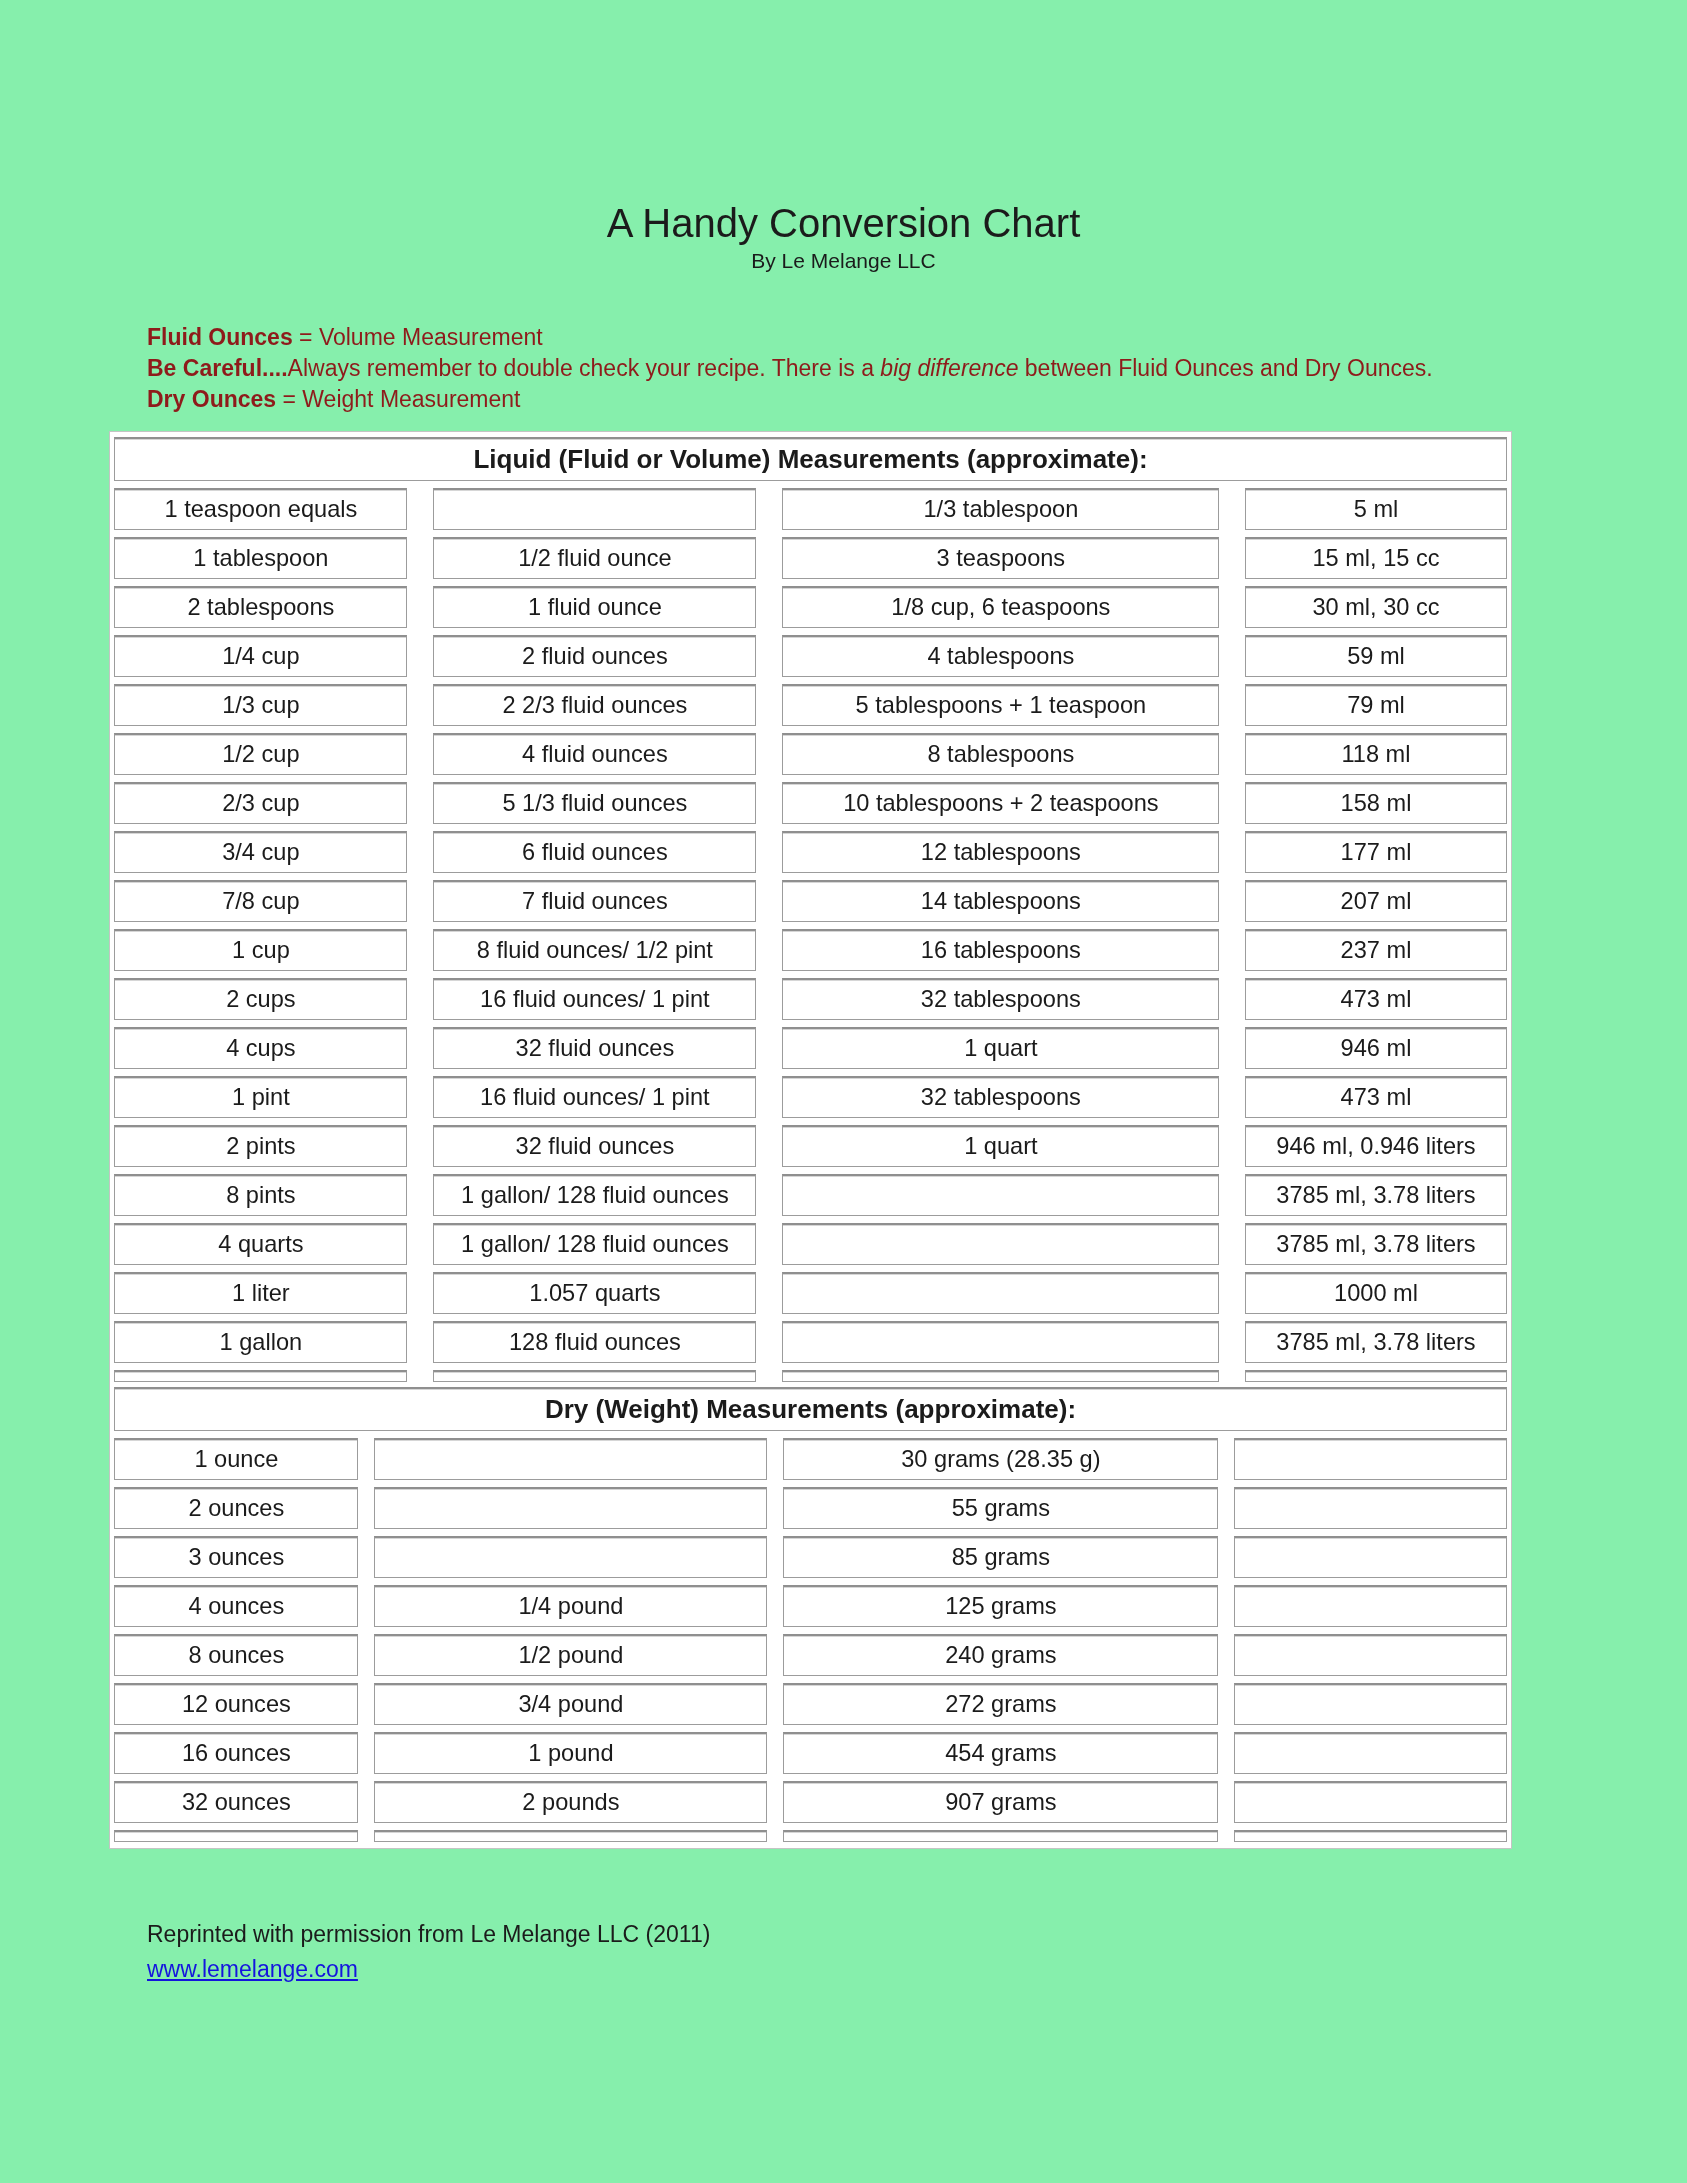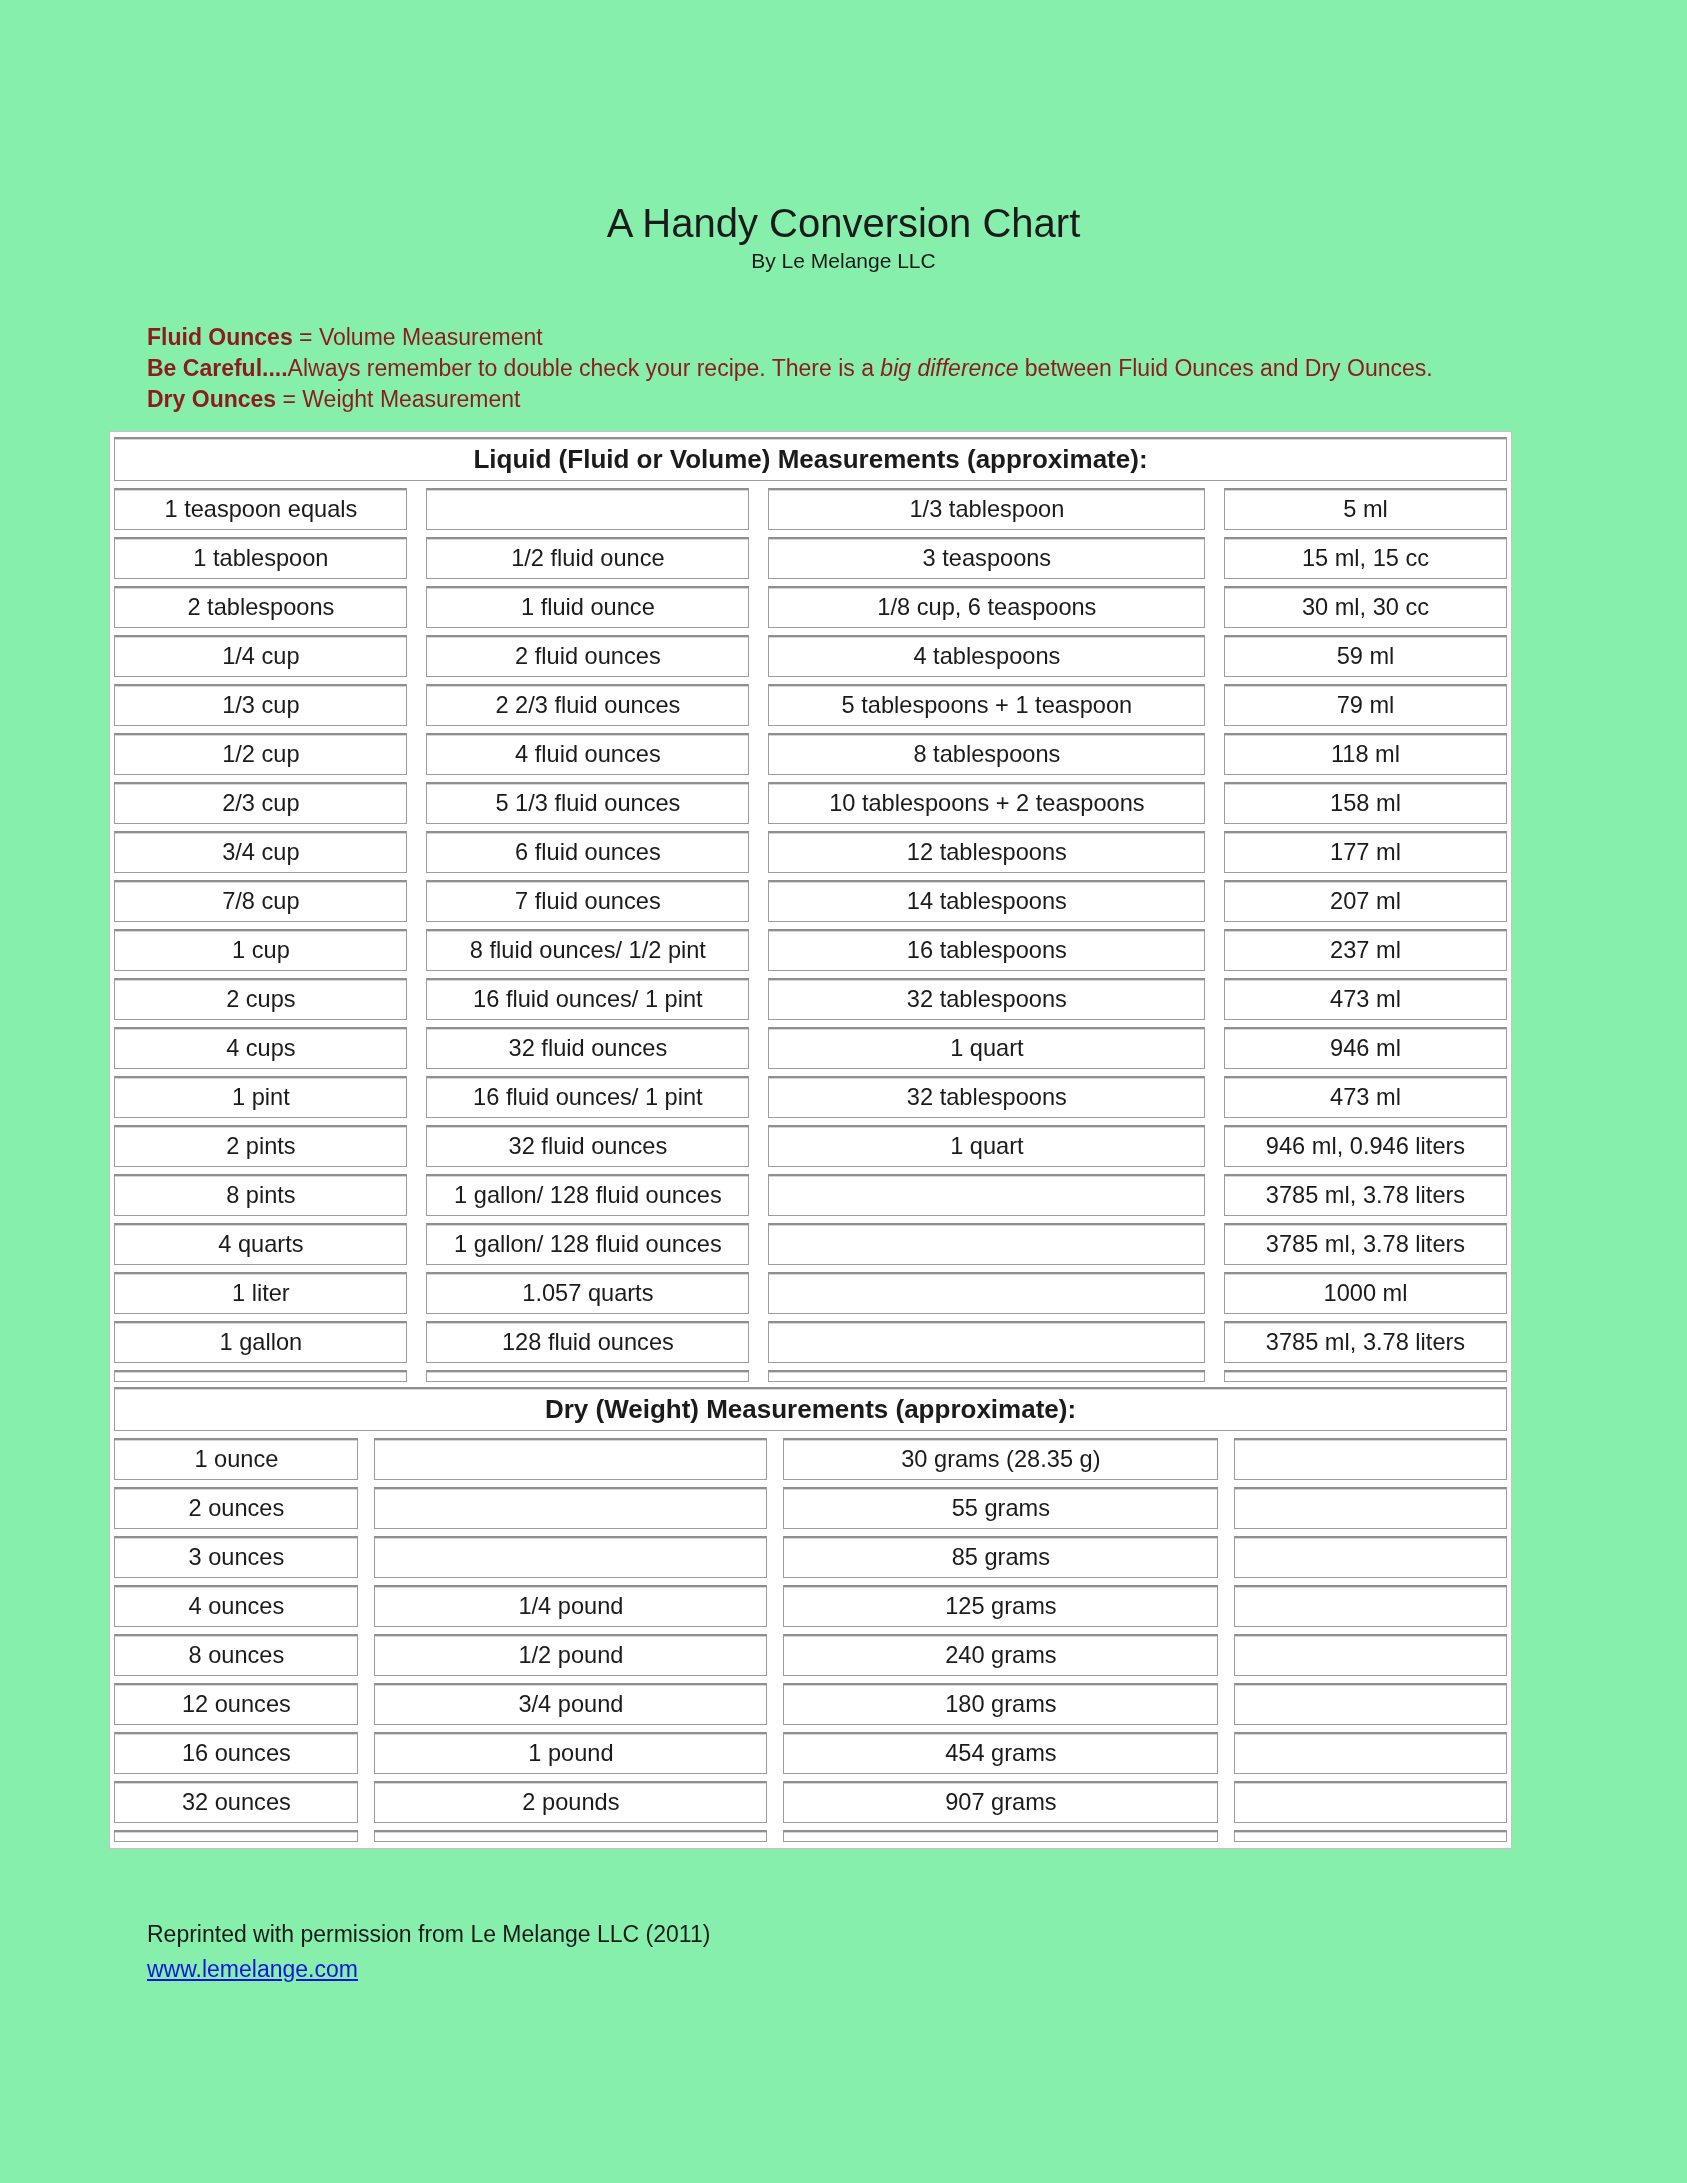--- a/index.html
+++ b/index.html
@@ -48,21 +48,21 @@
     border-top:2.6px solid #8f8f8f;
     box-shadow: inset 0 0.9px 0 #d6d6d6;
     height:44px;
     margin-bottom:7px;
     display:flex; align-items:center; justify-content:center;
     font-size:26px; font-weight:700;
     background:#ffffff;
   }
   .trow {
     display:grid;
-    column-gap:19px;
+    column-gap:26px;
     margin-bottom:7px;
   }
   .liquid-cols { grid-template-columns:293px 323px 437px 1fr; }
   .dry-cols    { grid-template-columns:244px 393px 435px 1fr; column-gap:16px; }
   .cell {
     border:1.7px solid #9c9c9c;
     border-top:2.6px solid #8f8f8f;
     box-shadow: inset 0 0.9px 0 #d6d6d6;
     height:42px;
     display:flex; align-items:center; justify-content:center;
@@ -244,21 +244,21 @@
         </div>
         <div class="trow dry-cols">
           <div class="cell">8 ounces</div>
           <div class="cell">1/2 pound</div>
           <div class="cell">240 grams</div>
           <div class="cell"></div>
         </div>
         <div class="trow dry-cols">
           <div class="cell">12 ounces</div>
           <div class="cell">3/4 pound</div>
-          <div class="cell">180 grams</div>
+          <div class="cell">272 grams</div>
           <div class="cell"></div>
         </div>
         <div class="trow dry-cols">
           <div class="cell">16 ounces</div>
           <div class="cell">1 pound</div>
           <div class="cell">454 grams</div>
           <div class="cell"></div>
         </div>
         <div class="trow dry-cols">
           <div class="cell">32 ounces</div>

